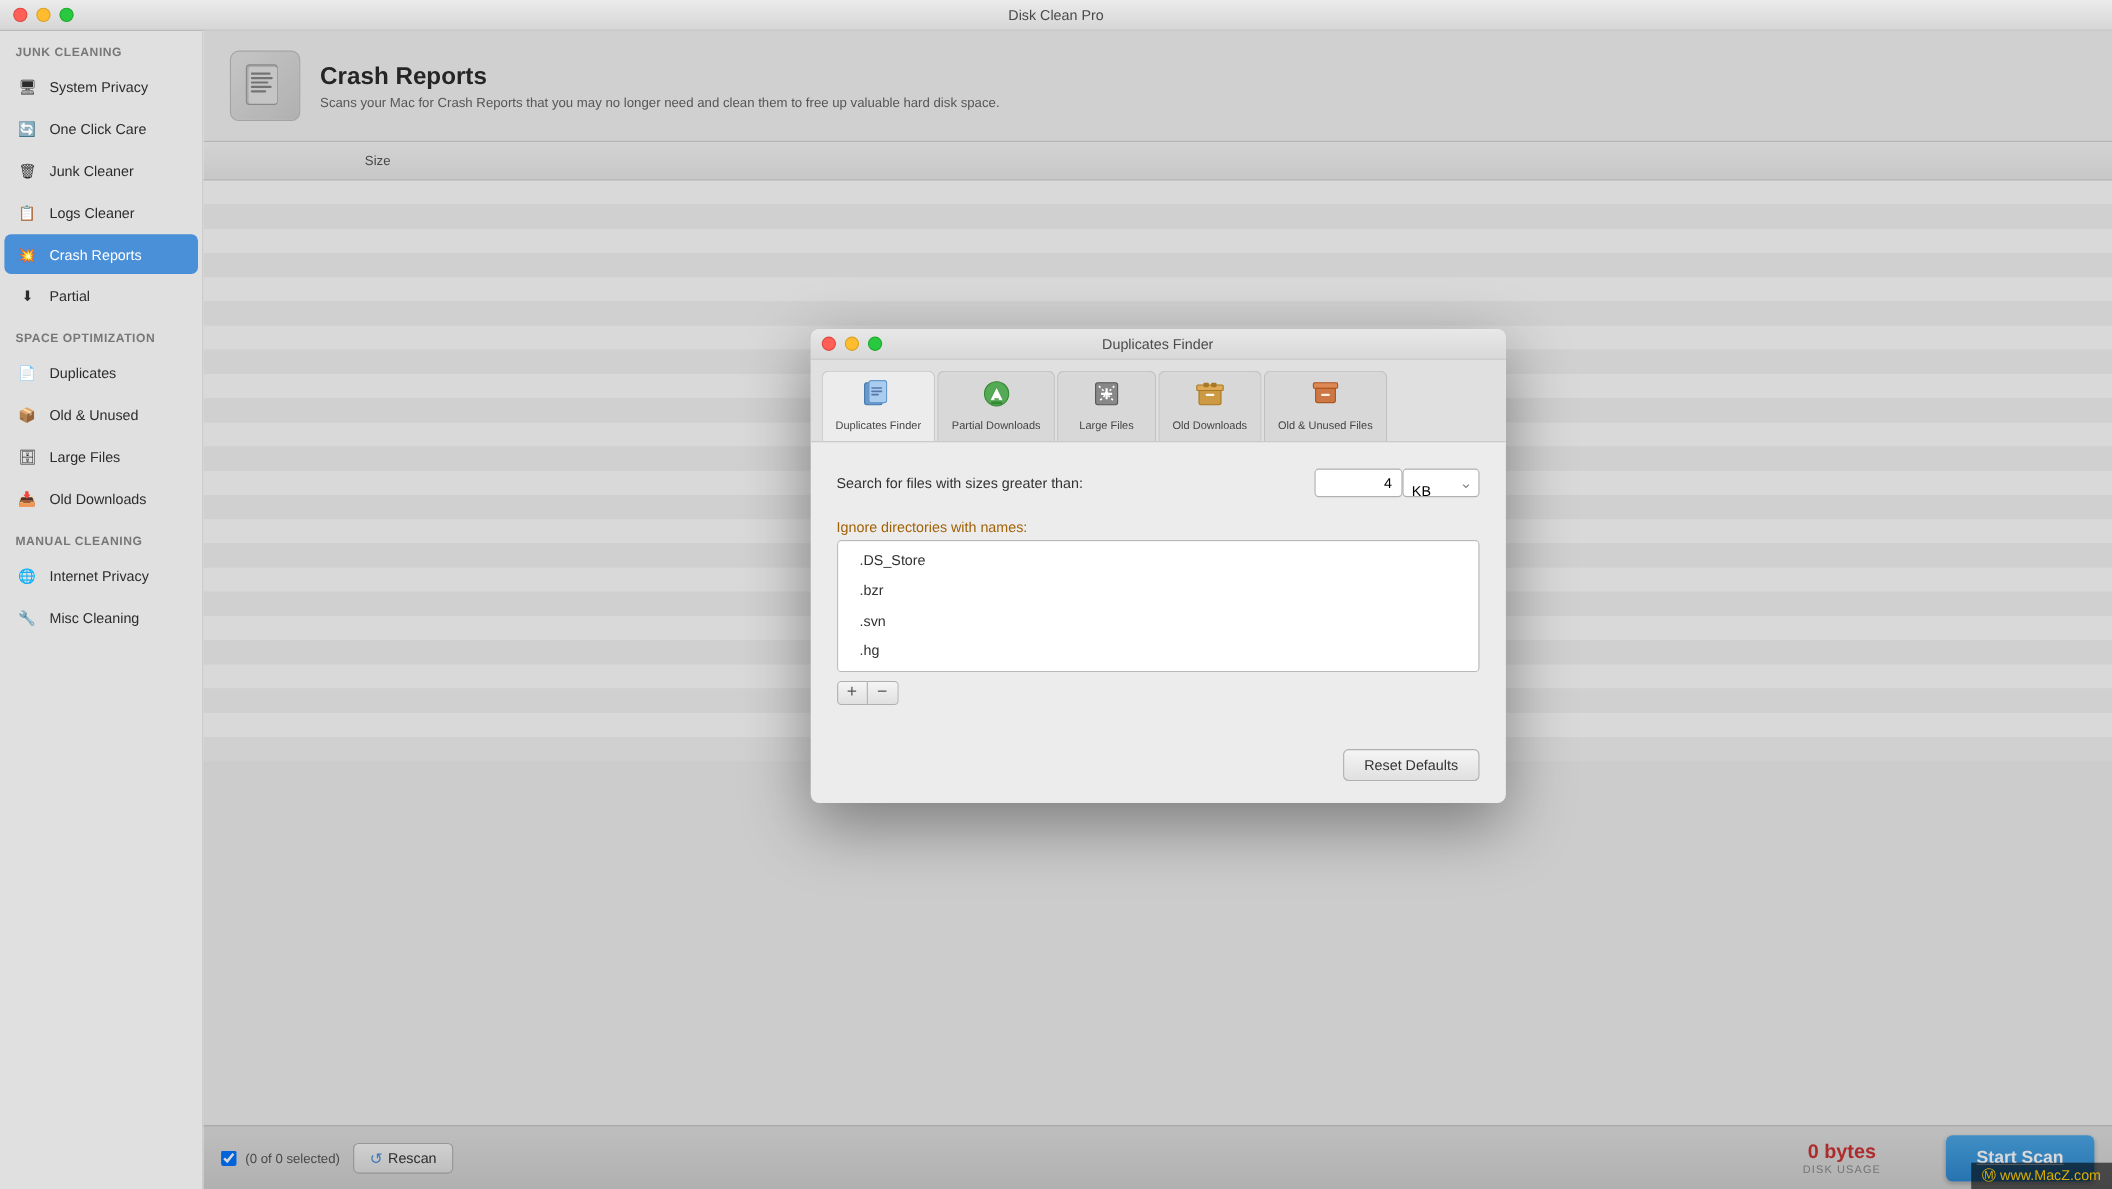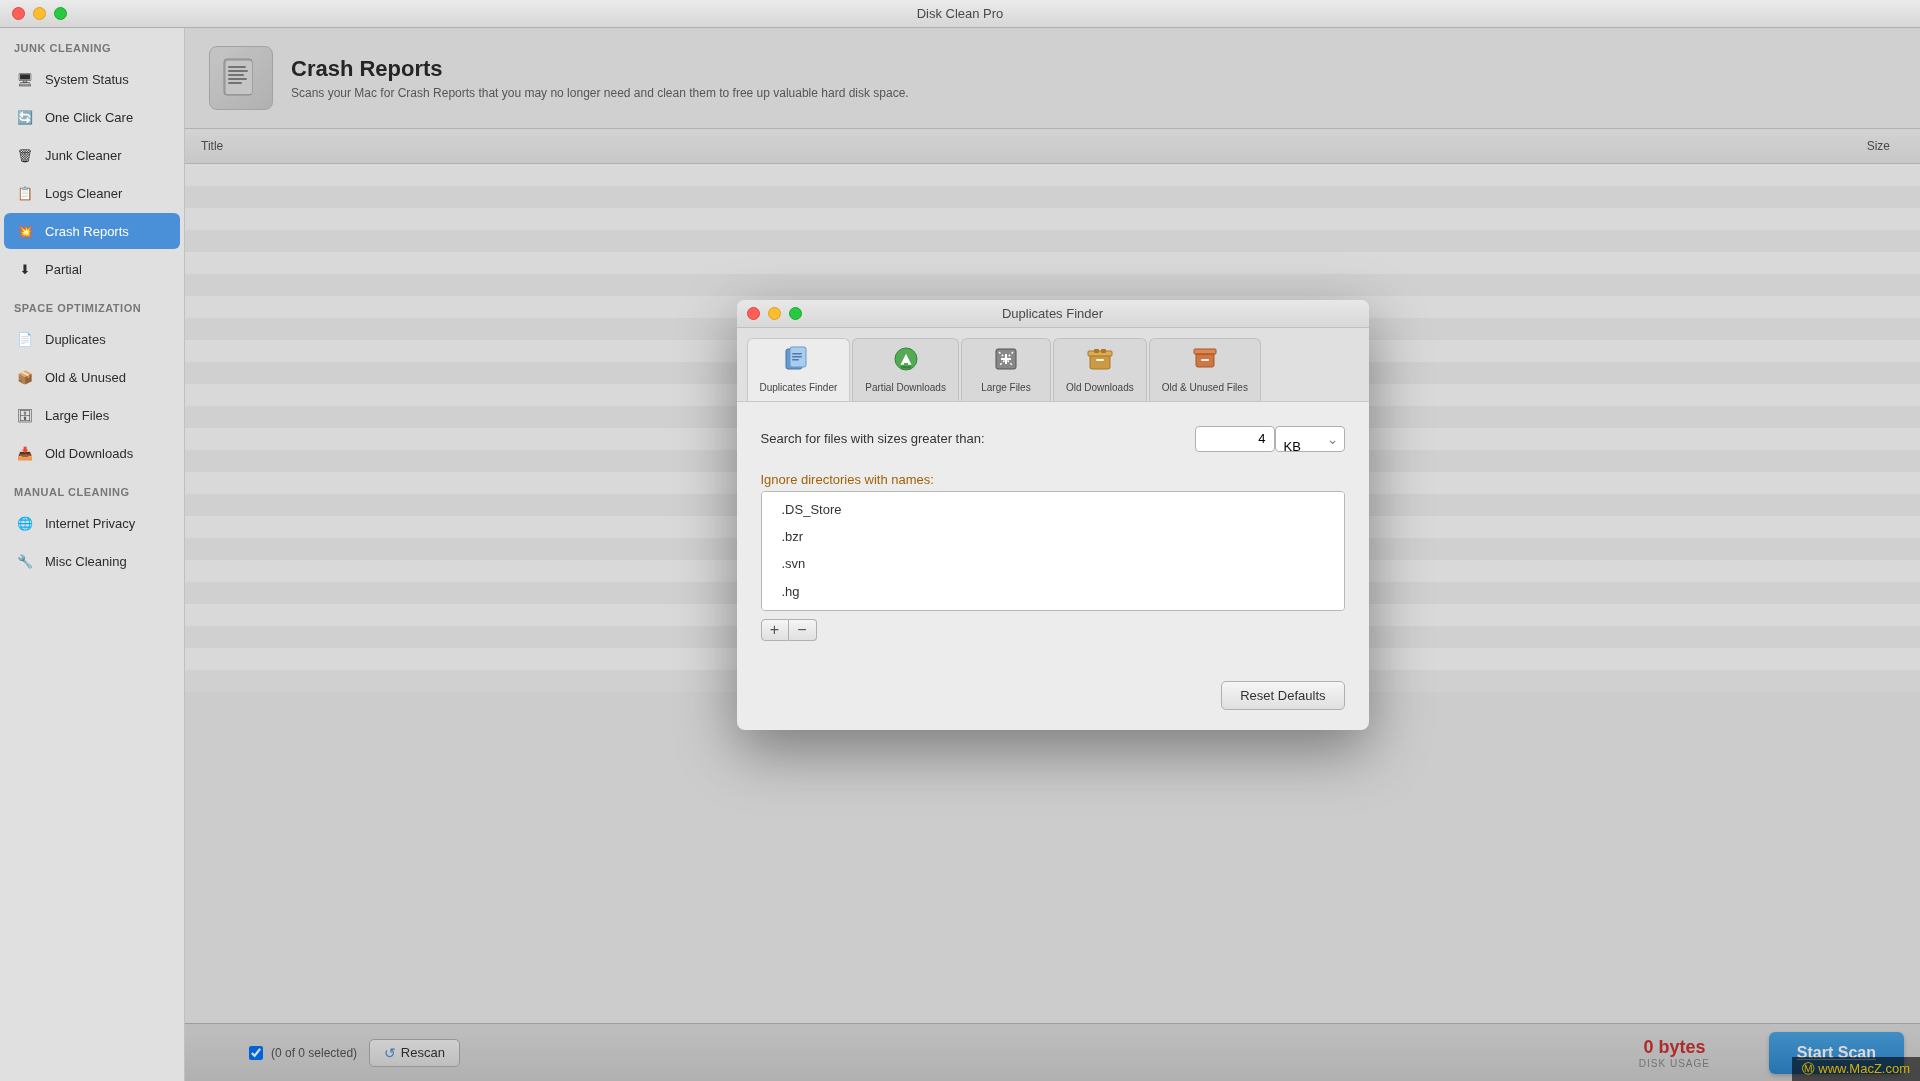--- a/index.html
+++ b/index.html
@@ -170,21 +170,20 @@
       display: flex;
       align-items: center;
       padding: 0 16px;
       gap: 12px;
       position: relative;
     }
     .checkbox-area {
       display: flex;
       align-items: center;
       gap: 8px;
-      margin-left: 48px;
     }
     .checkbox-area input[type="checkbox"] {
       width: 14px;
       height: 14px;
     }
     .select-label {
       font-size: 12px;
       color: #555;
     }
     .rescan-btn {
@@ -456,21 +455,21 @@
   <span class="title-bar-title">Disk Clean Pro</span>
 </div>
 
 <div class="app-body">
 
   <div class="sidebar">
     <div class="sidebar-section-label">JUNK CLEANING</div>
 
     <div class="sidebar-item">
       <span class="sidebar-icon">🖥</span>
-      <span class="sidebar-item-label">System Status</span>
+      <span class="sidebar-item-label">System Privacy</span>
     </div>
     <div class="sidebar-item">
       <span class="sidebar-icon">🔄</span>
       <span class="sidebar-item-label">One Click Care</span>
     </div>
     <div class="sidebar-item">
       <span class="sidebar-icon">🗑</span>
       <span class="sidebar-item-label">Junk Cleaner</span>
     </div>
     <div class="sidebar-item">
@@ -531,21 +530,20 @@
           <rect x="8" y="25" width="14" height="2" rx="1" fill="#888"></rect>
         </svg>
       </div>
       <div class="page-header-text">
         <h1>Crash Reports</h1>
         <p>Scans your Mac for Crash Reports that you may no longer need and clean them to free up valuable hard disk space.</p>
       </div>
     </div>
 
     <div class="table-header">
-      <div class="table-header-cell title-col">Title</div>
       <div class="table-header-cell size-col">Size</div>
     </div>
 
     <div class="table-body">
       <div class="table-row"></div>
       <div class="table-row"></div>
       <div class="table-row"></div>
       <div class="table-row"></div>
       <div class="table-row"></div>
       <div class="table-row"></div>

